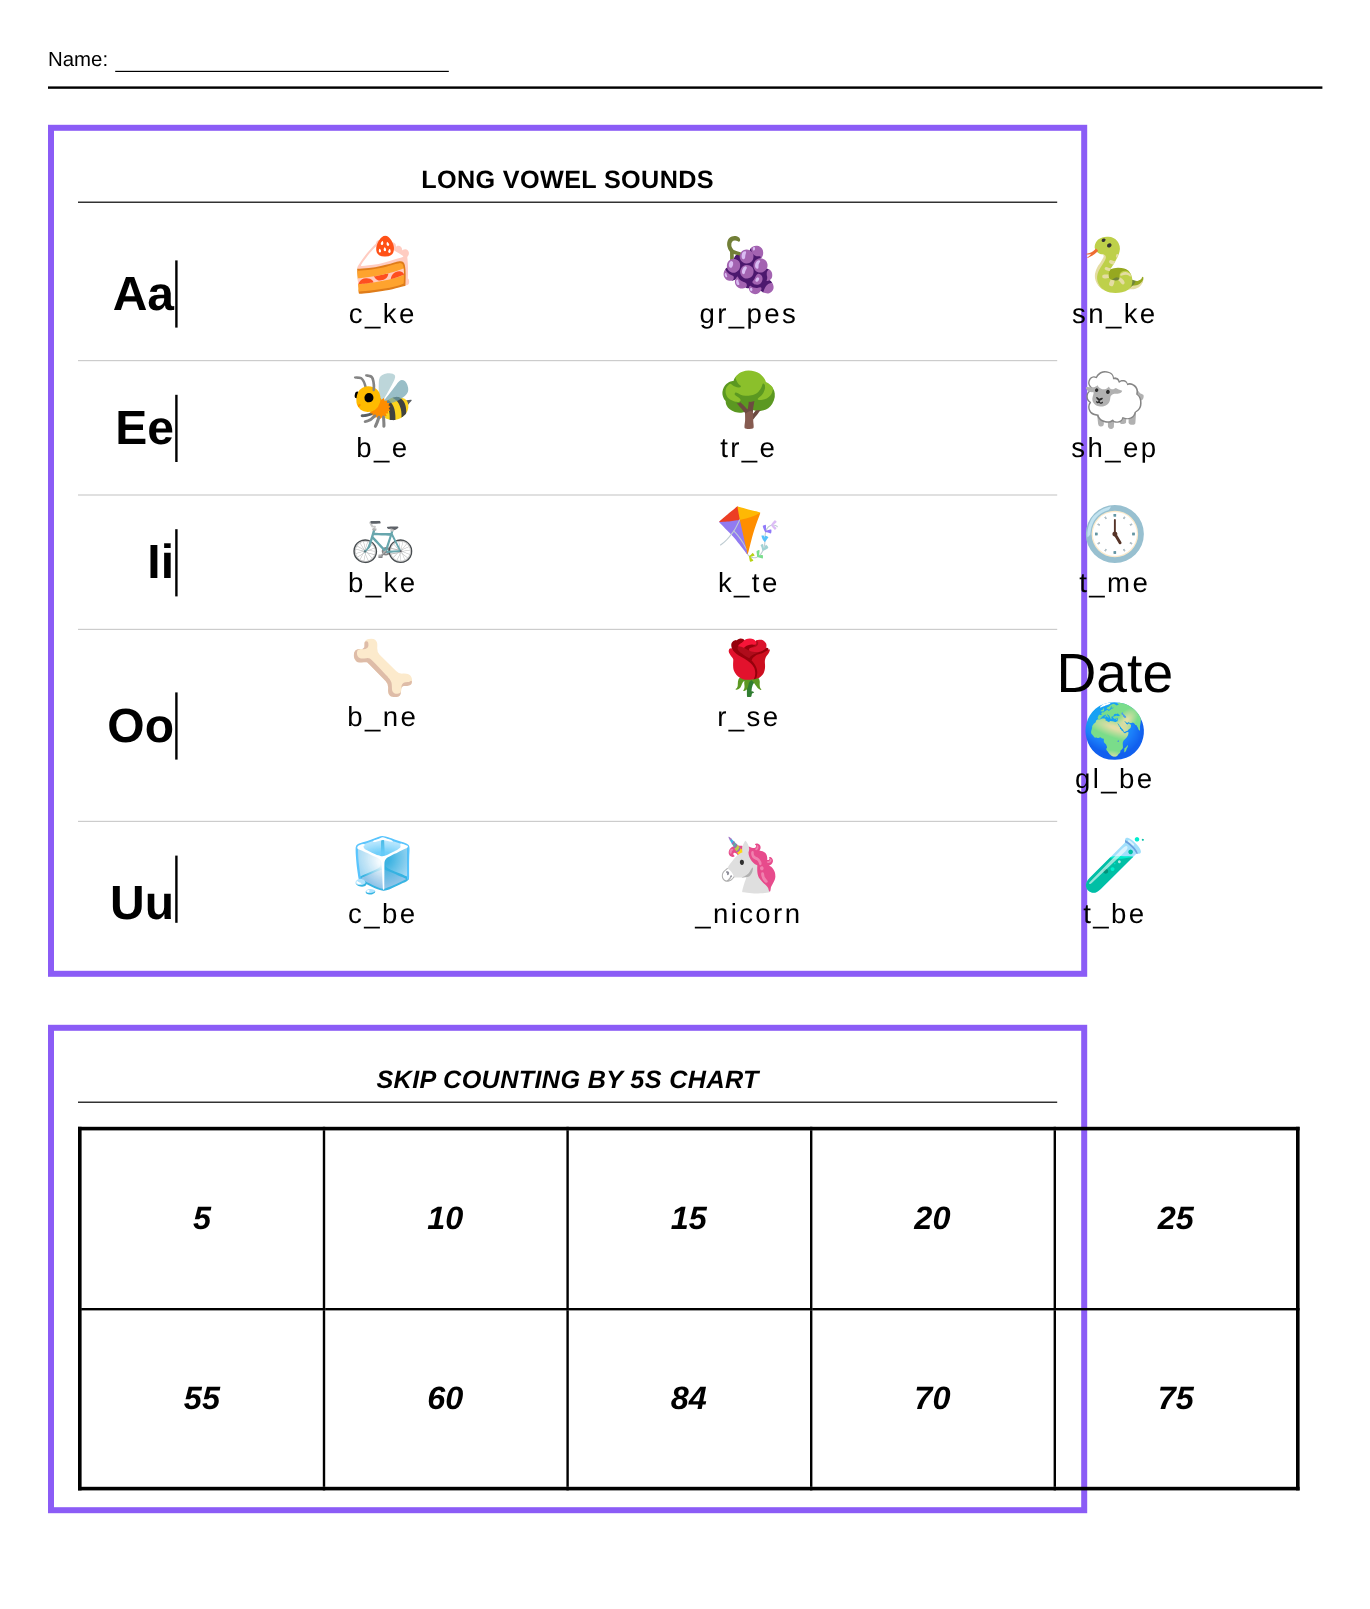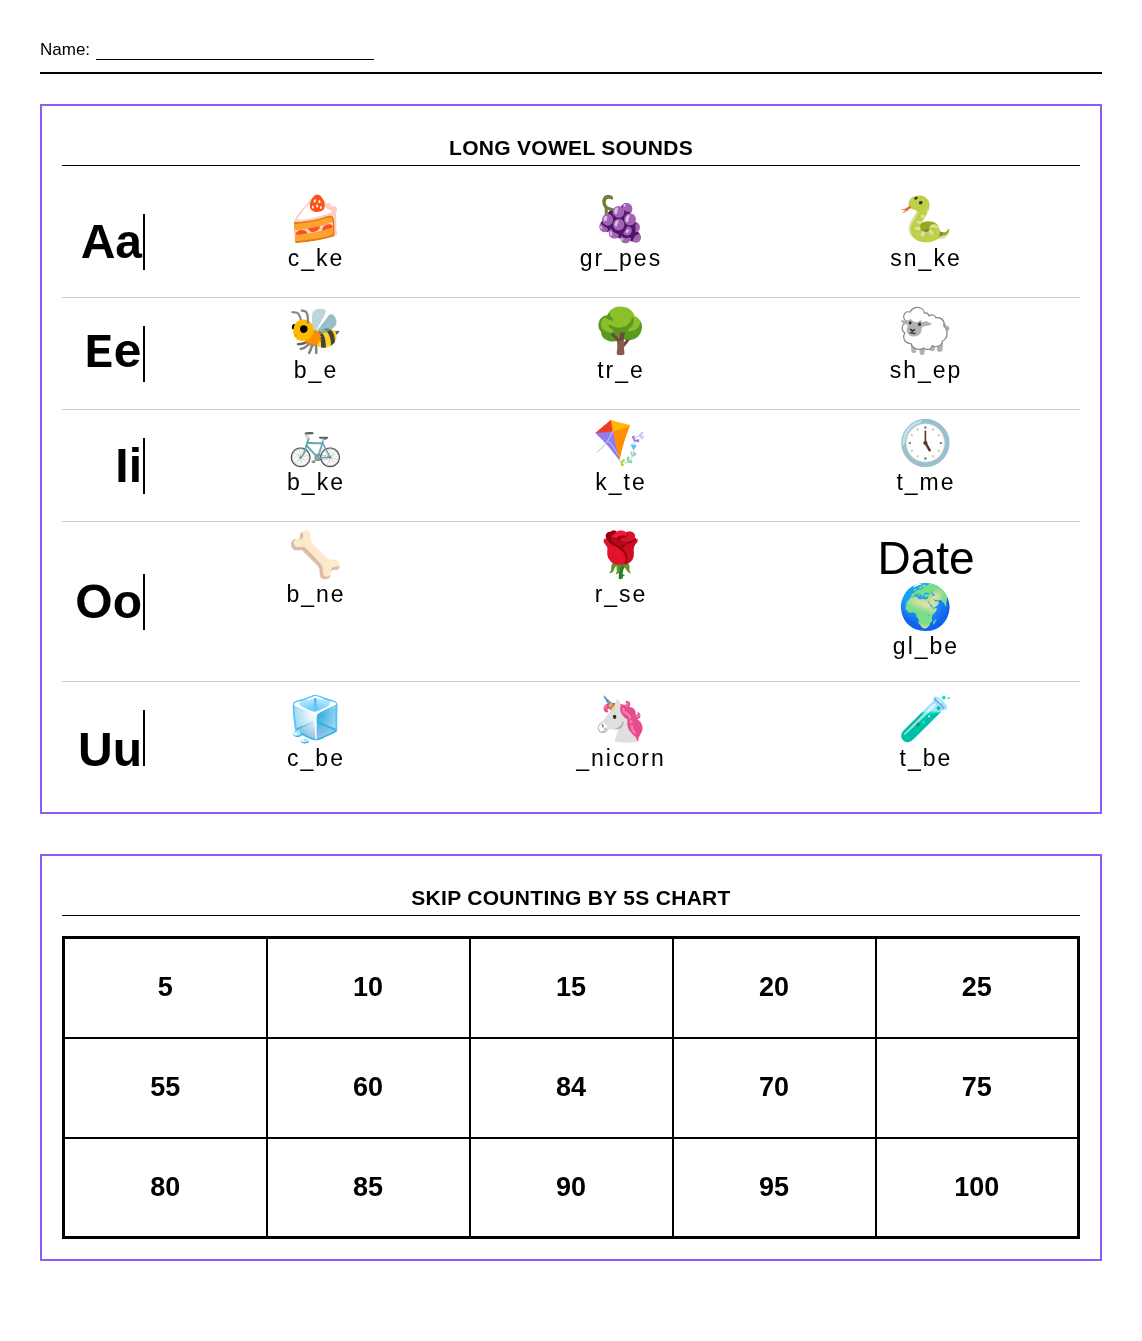--- a/index.html
+++ b/index.html
@@ -7,29 +7,29 @@
     body { font-family: "Liberation Sans", sans-serif; color: #000; position: relative; }
 
     .header { position: absolute; left: 40px; top: 38px; width: 1062px; height: 36px; border-bottom: 2px solid #000; }
     .field { position: absolute; top: 2px; font-size: 17px; display: flex; align-items: flex-end; }
     .field .line { display: inline-block; border-bottom: 1px solid #000; height: 20px; margin-left: 6px; }
     .name-field { left: 0; }
     .name-field .line { width: 278px; }
     .date-field { right: 0; }
     .date-field .line { width: 278px; }
 
-    .section { position: absolute; left: 40px; width: 1062px; border: 2px solid #8b5cf6; }
+    .section { position: absolute; left: 40px; width: 866px; border: 5px solid #8b5cf6; }
     .vowels { top: 104px; height: 710px; }
-    .skip { top: 854px; height: 407px; }
+    .skip { top: 854px; height: 407px; font-style: italic; }
 
     .section-title { position: absolute; left: 20px; right: 20px; top: 20px; height: 40px; border-bottom: 1px solid #000; text-align: center; font-weight: bold; font-size: 21px; letter-spacing: 0.3px; }
 
     .vrow { position: absolute; left: 20px; right: 20px; border-bottom: 1px solid #cccccc; }
     .vrow.last { border-bottom: none; }
-    .letter { position: absolute; left: 0; width: 80px; text-align: right; font-weight: bold; font-size: 48px; line-height: 56px; }
+    .letter { position: absolute; left: 0; width: 80px; text-align: right; font-weight: bold; font-size: 40px; line-height: 56px; }
     .letter-bar { position: absolute; left: 81px; width: 2px; height: 56px; background: #000; }
     .word-cell { position: absolute; width: 200px; text-align: center; }
     .emoji { font-size: 44px; line-height: 50px; height: 50px; }
     .word { font-size: 23px; letter-spacing: 2px; line-height: 28px; }
     .big-word { font-size: 46px; line-height: 48px; }
 
     .grid { position: absolute; left: 20px; top: 80px; width: 1018px; height: 303px; border: 3px solid #000; border-collapse: collapse; }
     .grid td { border: 2px solid #000; text-align: center; font-weight: bold; font-size: 27px; width: 20%; height: 75px; }
   </style>
 </head>
@@ -56,21 +56,21 @@
       <div class="emoji">🍇</div>
       <div class="word">gr_pes</div>
     </div>
     <div class="word-cell" style="left:764px;top:28px;">
       <div class="emoji">🐍</div>
       <div class="word">sn_ke</div>
     </div>
   </div>
 
   <div class="vrow" style="top:192px;height:112px;">
-    <div class="letter" style="top:28px;font-family:Liberation Mono, monospace;">Ee</div>
+    <div class="letter" style="top:28px;">Ee</div>
     <div class="letter-bar" style="top:28px;"></div>
     <div class="word-cell" style="left:154px;top:8px;">
       <div class="emoji">🐝</div>
       <div class="word">b_e</div>
     </div>
     <div class="word-cell" style="left:459px;top:8px;">
       <div class="emoji">🌳</div>
       <div class="word">tr_e</div>
     </div>
     <div class="word-cell" style="left:764px;top:8px;">
@@ -143,22 +143,15 @@
       <td>20</td>
       <td>25</td>
     </tr>
     <tr>
       <td>55</td>
       <td>60</td>
       <td>84</td>
       <td>70</td>
       <td>75</td>
     </tr>
-    <tr>
-      <td>80</td>
-      <td>85</td>
-      <td>90</td>
-      <td>95</td>
-      <td>100</td>
-    </tr>
   </tbody>
     </table>
 </div>
 
 </body></html>

